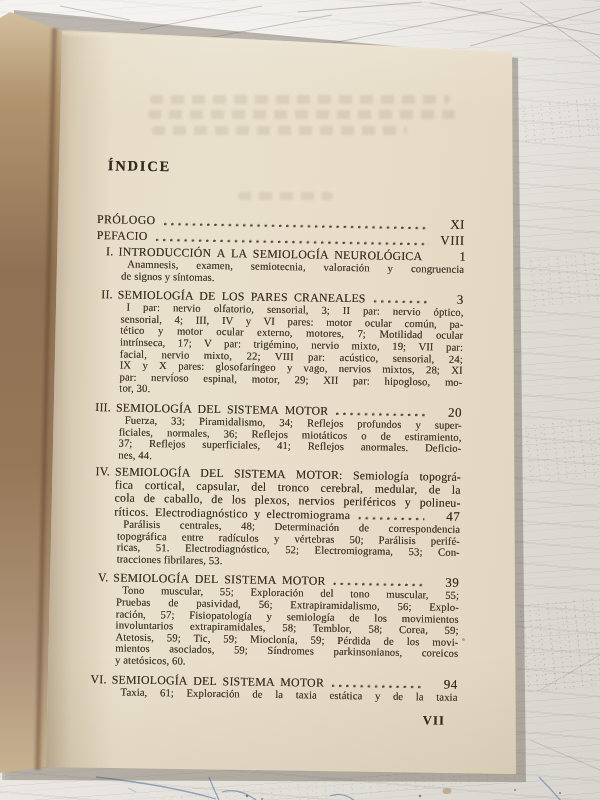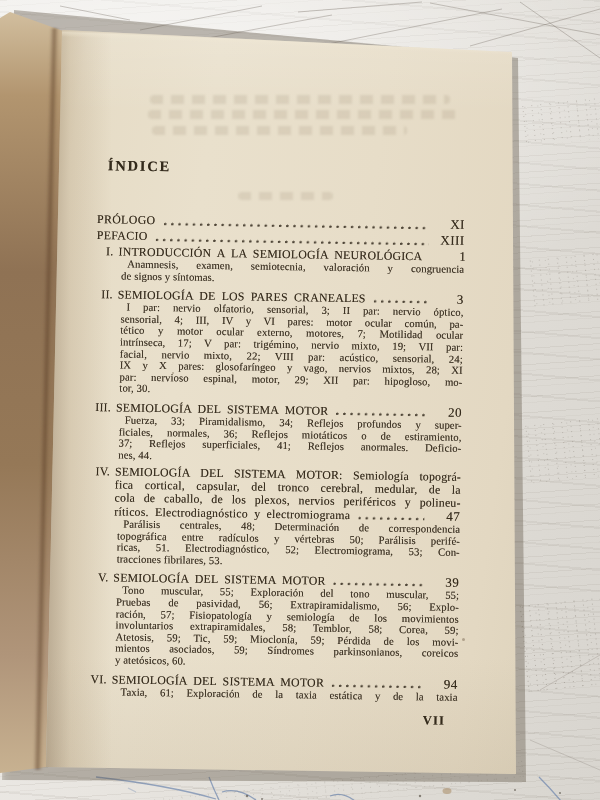--- a/index.html
+++ b/index.html
@@ -148,21 +148,21 @@
     <div class="title">ÍNDICE</div>
     <div id="front-matter">
         <div class="fm-row">
           <span>PRÓLOGO</span>
           <span class="dots"></span>
           <span class="pnum">XI</span>
         </div>
         <div class="fm-row">
           <span>PEFACIO</span>
           <span class="dots"></span>
-          <span class="pnum">XIII</span>
+          <span class="pnum">VIII</span>
         </div>
       </div>
     <div id="sections">
         <div class="section">
           <div class="h-row">
             <span class="roman">I.</span>
             <span class="htext">INTRODUCCIÓN A LA SEMIOLOGÍA NEUROLÓGICA</span>
             <span class="dots"></span>
             <span class="pnum">1</span>
           </div>

